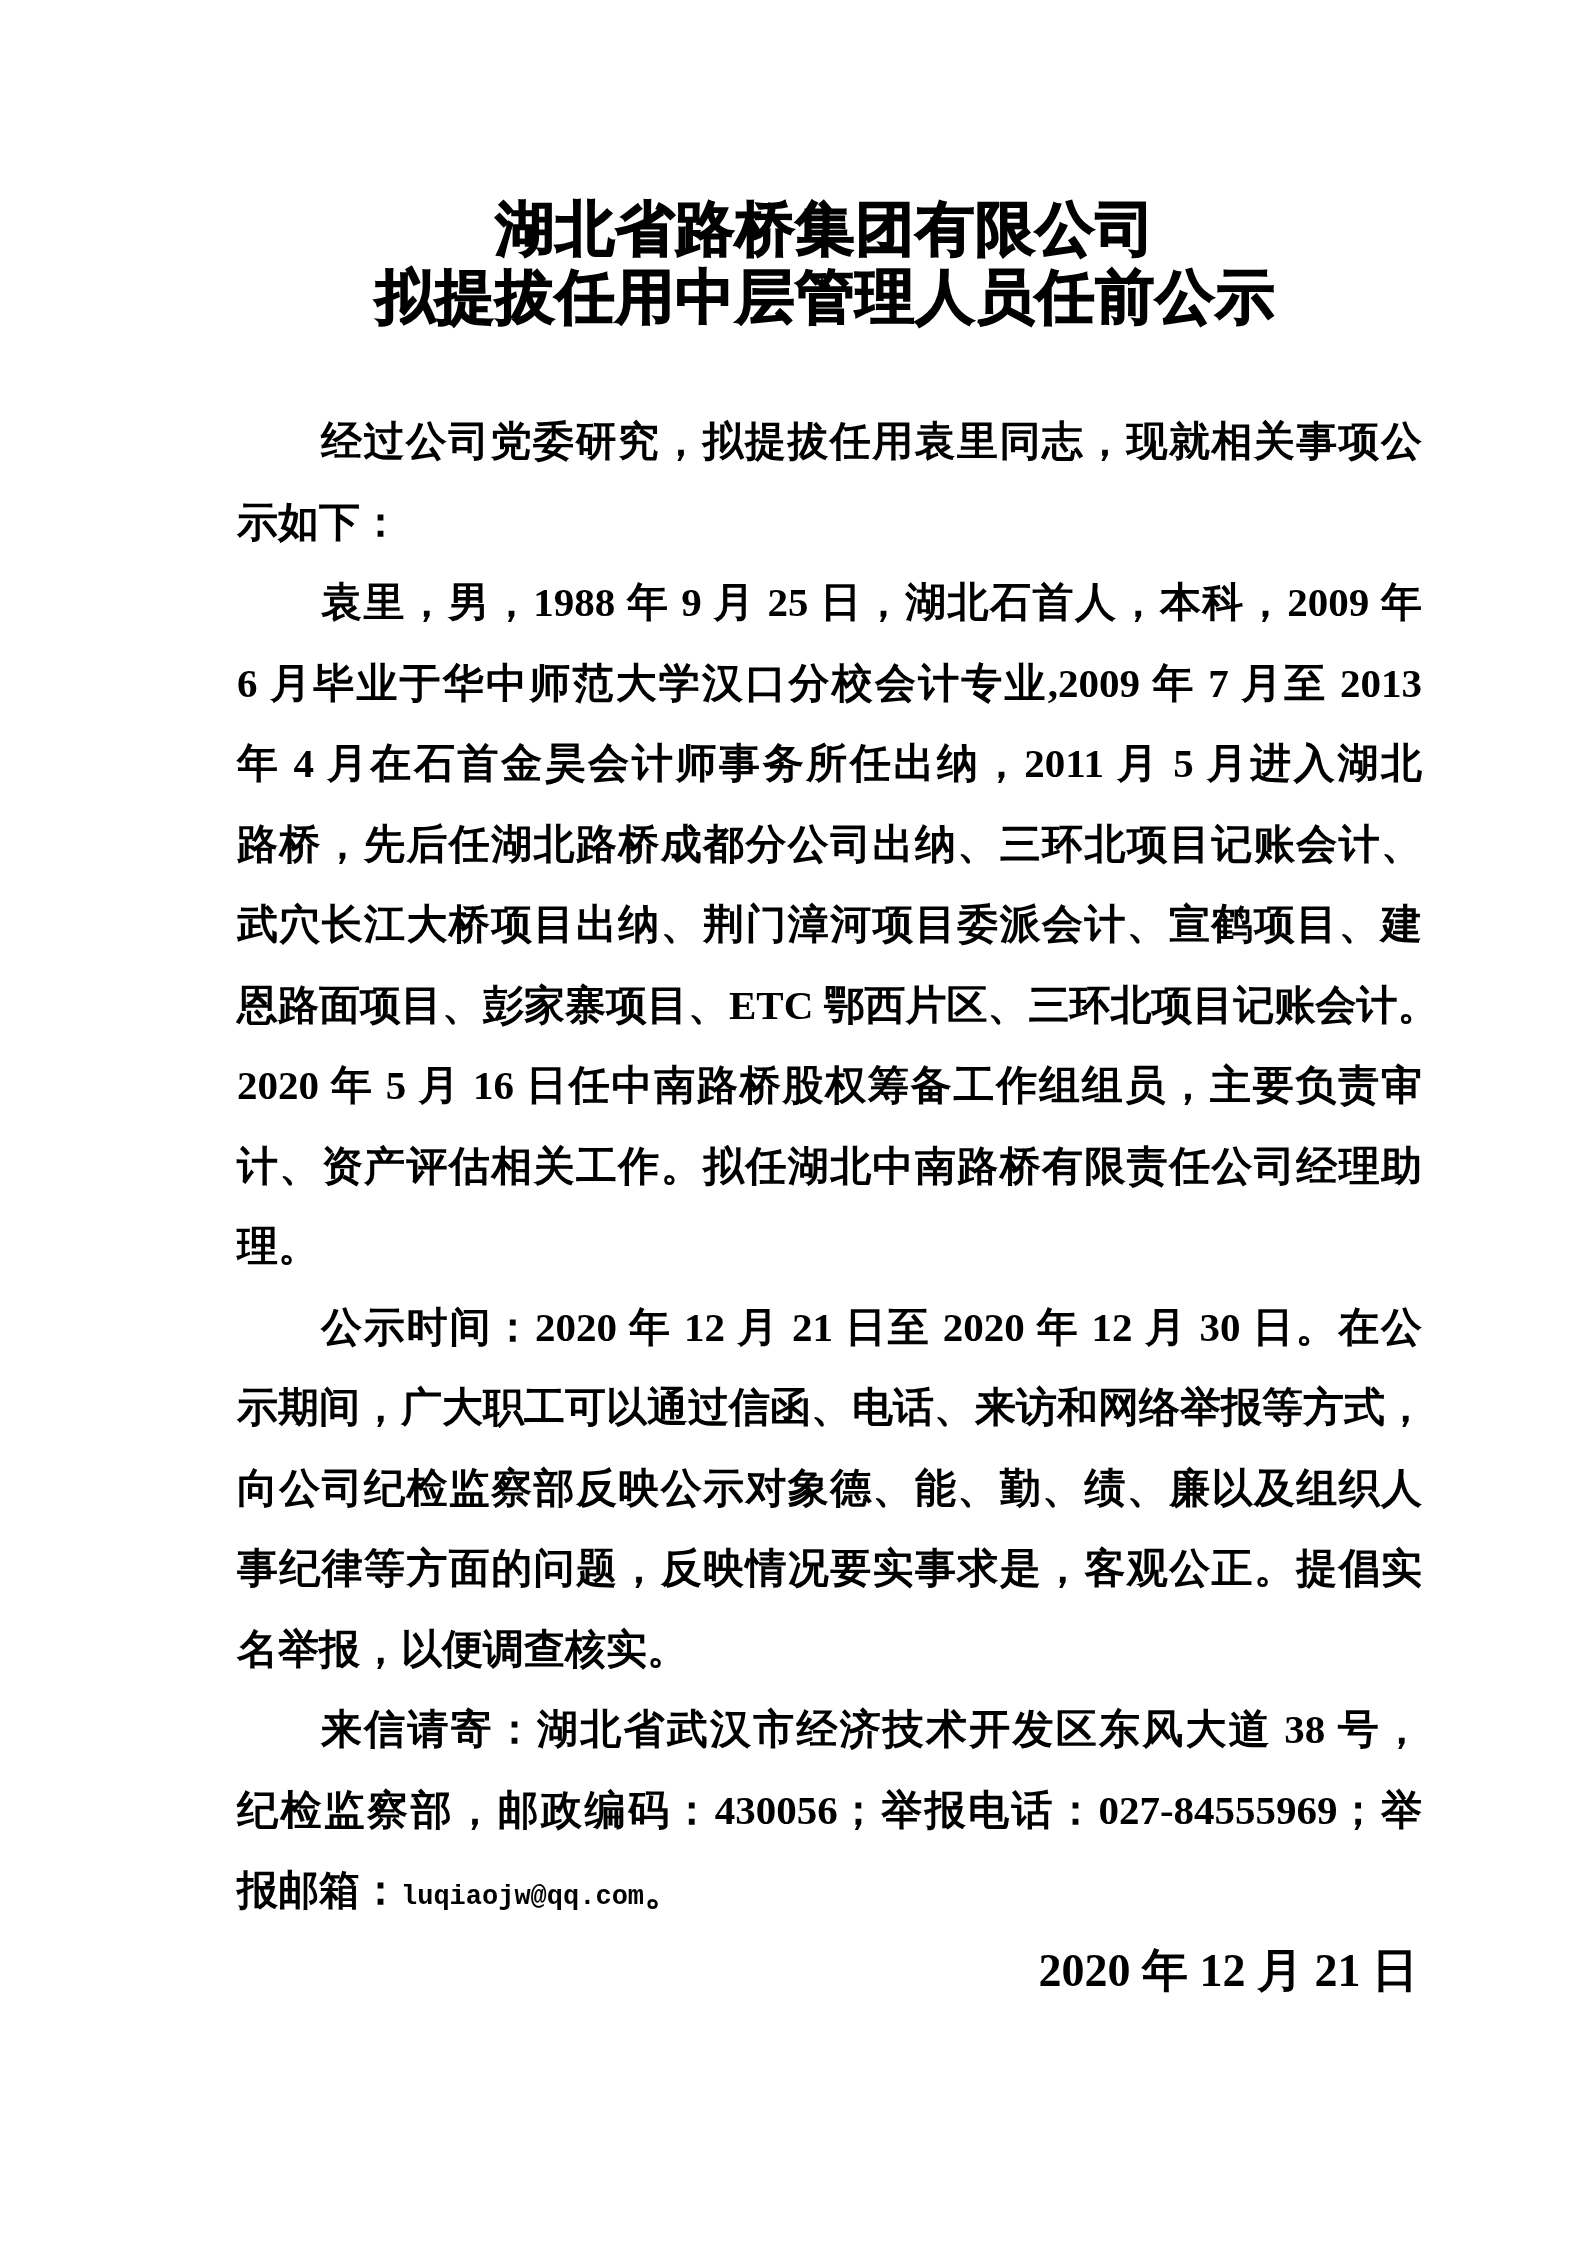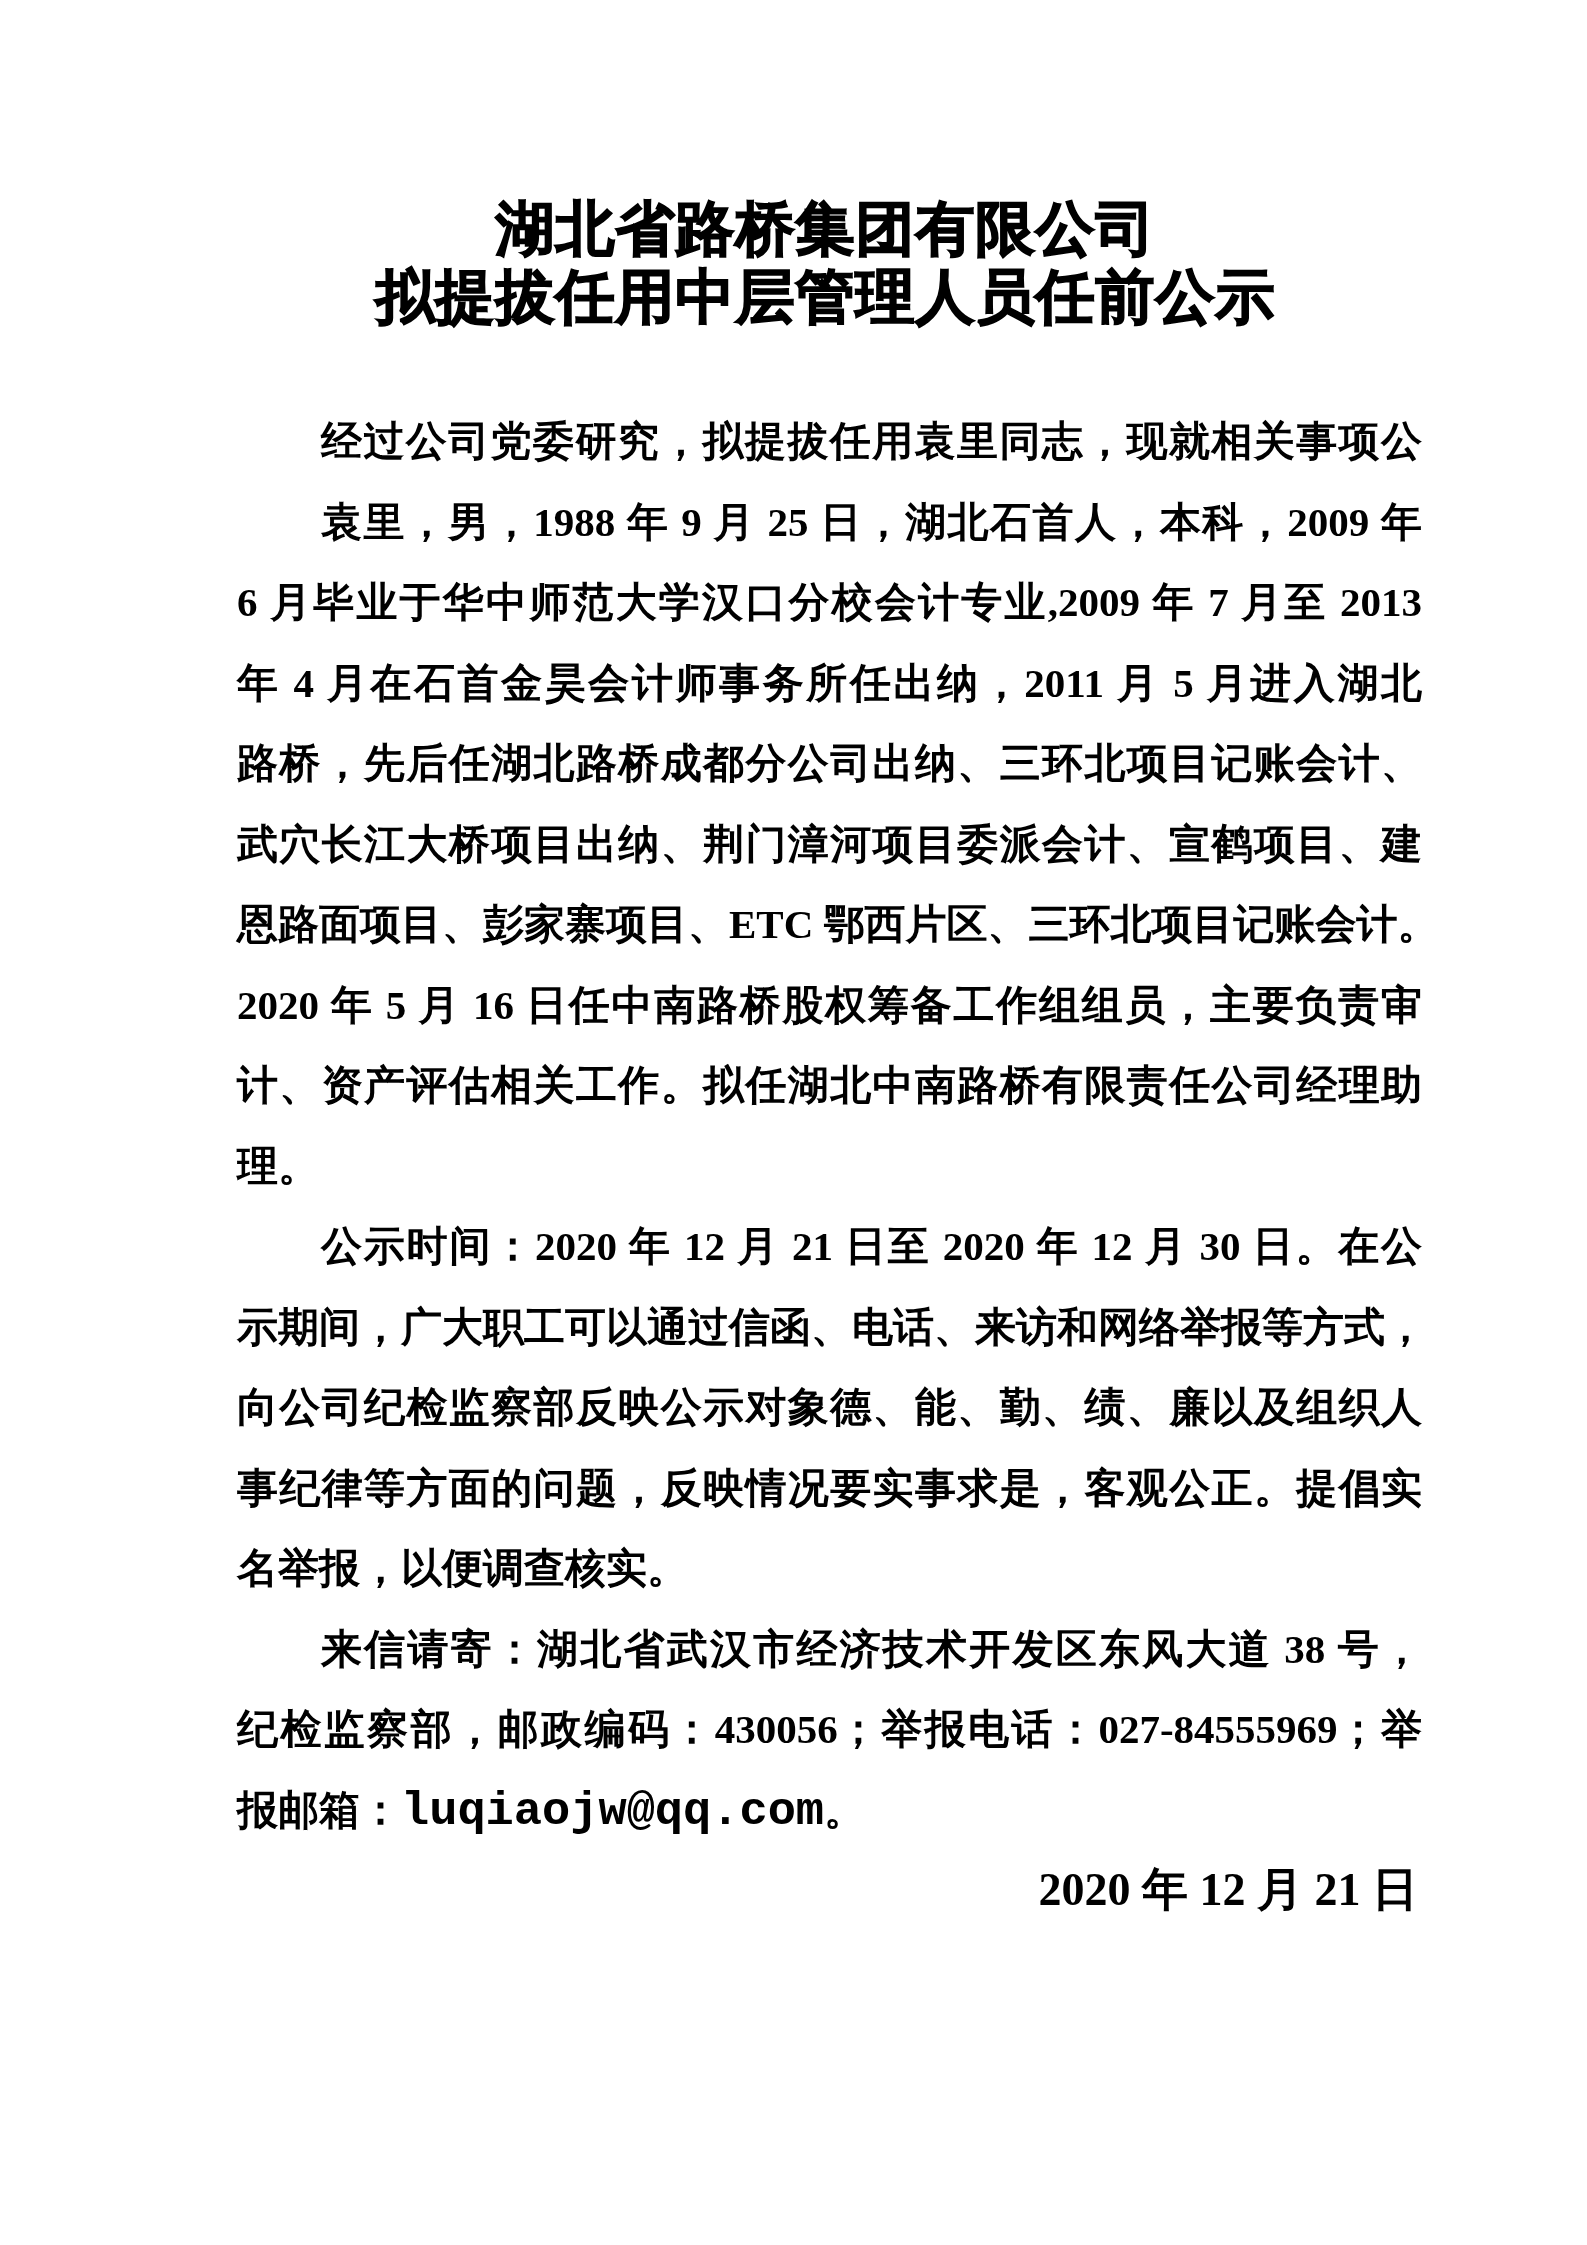--- a/index.html
+++ b/index.html
@@ -42,21 +42,21 @@
     height: 80.5px;
     white-space: nowrap;
     text-align: justify;
     text-align-last: justify;
     color: #000000;
   }
   .bodyline.first { text-indent: 84px; }
   .bodyline.endline { text-align-last: left; }
   .email {
     font-family: "Liberation Mono", monospace;
-    font-size: 47px;
+    font-size: 27px;
   }
   .date-line {
     font-size: 46px;
     line-height: 80.5px;
     height: 80.5px;
     text-align: left;
     text-align-last: right;
     white-space: nowrap;
     padding-right: 4px;
   }
@@ -67,20 +67,21 @@
 <div class="page">
 
   <div class="title-block">
     <div class="title-line">湖北省路桥集团有限公司</div>
     <div class="title-line">拟提拔任用中层管理人员任前公示</div>
   </div>
 
   <div class="body-block">
 
     <div class="bodyline first">经过公司党委研究，拟提拔任用袁里同志，现就相关事项公</div>
+    <div class="bodyline endline">示如下：</div>
 
     <div class="bodyline first">袁里，男，1988 年 9 月 25 日，湖北石首人，本科，2009 年</div>
     <div class="bodyline">6 月毕业于华中师范大学汉口分校会计专业,2009 年 7 月至 2013</div>
     <div class="bodyline">年 4 月在石首金昊会计师事务所任出纳，2011 月 5 月进入湖北</div>
     <div class="bodyline">路桥，先后任湖北路桥成都分公司出纳、三环北项目记账会计、</div>
     <div class="bodyline">武穴长江大桥项目出纳、荆门漳河项目委派会计、宣鹤项目、建</div>
     <div class="bodyline">恩路面项目、彭家寨项目、ETC 鄂西片区、三环北项目记账会计。</div>
     <div class="bodyline">2020 年 5 月 16 日任中南路桥股权筹备工作组组员，主要负责审</div>
     <div class="bodyline">计、资产评估相关工作。拟任湖北中南路桥有限责任公司经理助</div>
     <div class="bodyline endline">理。</div>

